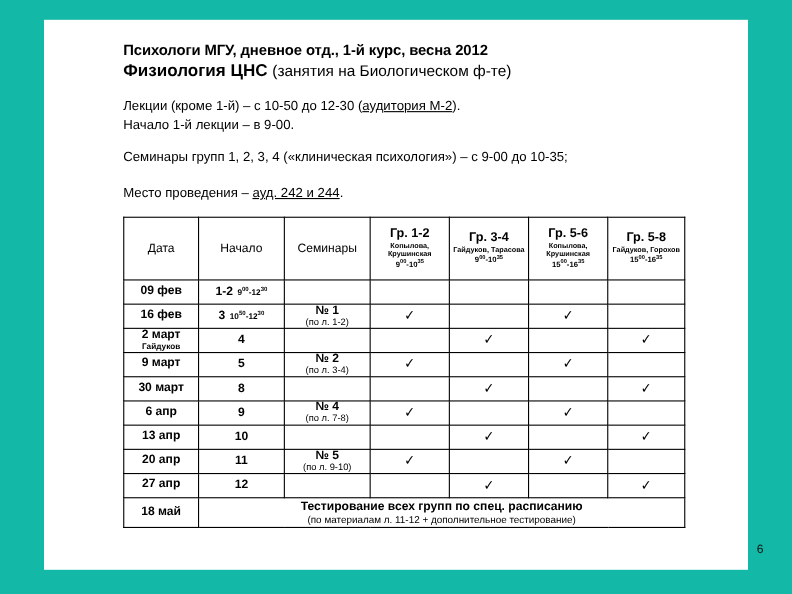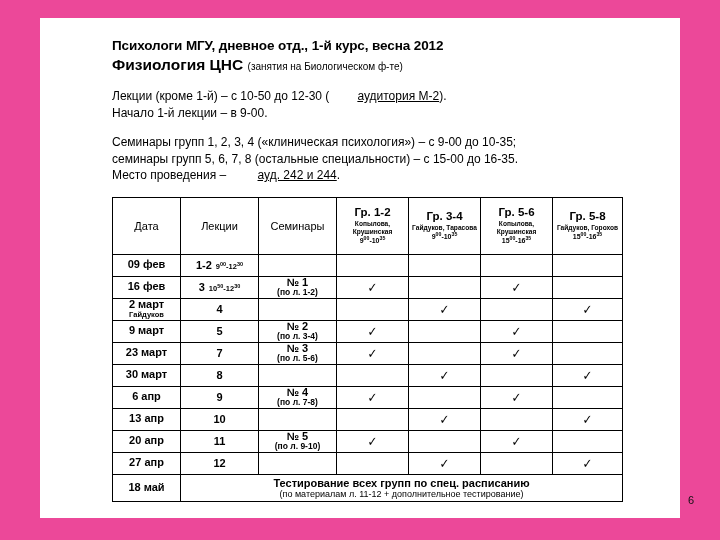--- a/index.html
+++ b/index.html
@@ -10,21 +10,21 @@
     width: 720px;
     height: 540px;
     background: #8c24b4;
     font-family: "Liberation Sans", sans-serif;
     overflow: hidden;
   }
   .slide {
     position: relative;
     width: 720px;
     height: 540px;
-    background: #ec4899;
+    background: #14b8a6;
     box-sizing: border-box;
   }
   .sheet {
     position: absolute;
     left: 40px;
     top: 18px;
     width: 640px;
     height: 500px;
     background: #ffffff;
     box-sizing: border-box;
@@ -42,30 +42,30 @@
     letter-spacing: -0.1px;
     margin: 0 0 3px 0;
   }
   .title-line2 {
     font-size: 15.5px;
     font-weight: bold;
     color: #000;
     margin: 0 0 14px 0;
   }
   .title-line2 .sub {
-    font-size: 10px;
+    font-size: 14px;
     font-weight: normal;
   }
   .para {
     font-size: 12px;
     color: #000;
     line-height: 16.5px;
     margin: 0 0 13px 0;
   }
-  .para .u { text-decoration: underline; padding-left: 28px; }
+  .para .u { text-decoration: underline; }
 
   table.sched {
     border-collapse: collapse;
     width: 100%;
     table-layout: fixed;
     margin-top: 2px;
   }
   table.sched td, table.sched th {
     border: 1px solid #000;
     padding: 0;
@@ -123,21 +123,21 @@
     padding-left: 4px;
   }
   td.lect .t sup { font-size: 5.5px; }
   td.sem {
     font-size: 9.5px;
     font-weight: bold;
     line-height: 1.05;
   }
   td.sem .sm {
     display: block;
-    font-weight: bold;
+    font-weight: normal;
     font-size: 8.5px;
   }
   td.chk { font-size: 12px; }
   .check {
     display: inline-block;
     font-size: 13px;
     line-height: 1;
     transform: scaleX(0.9);
   }
   td.finalrow {
@@ -173,38 +173,38 @@
         <span class="sub">(занятия на Биологическом ф-те)</span>
       </div>
 
       <div class="para">
         <span>Лекции (кроме 1-й) – с 10-50 до 12-30 (</span><span class="u">аудитория М-2</span><span>).</span><br>
         <span>Начало 1-й лекции – в 9-00.</span>
       </div>
 
       <div class="para">
         <span>Семинары групп 1, 2, 3, 4 («клиническая психология») – с 9-00 до 10-35;</span><br>
-        <span>семинары групп 5, 6, 7, 8 (остальные специальности) – с 15-00 до 16-35.</span><br>
+        <br>
         <span>Место проведения – </span><span class="u">ауд. 242 и 244</span><span>.</span>
       </div>
 
       <table class="sched">
         <colgroup>
           <col style="width:68px">
           <col style="width:78px">
           <col style="width:78px">
           <col style="width:72px">
           <col style="width:72px">
           <col style="width:72px">
           <col style="width:70px">
         </colgroup>
         <thead>
           <tr>
             <th class="hdr-date">Дата</th>
-            <th class="hdr-lect">Лекции</th>
+            <th class="hdr-lect">Начало</th>
             <th class="hdr-sem">Семинары</th>
             <th class="hdr-grp">
               <span class="g-title">Гр. 1-2</span>
               <span class="g-names">Копылова, Крушинская</span>
               <span class="g-time"><span>9</span><sup>00</sup>-<span>10</span><sup>35</sup></span>
             </th>
             <th class="hdr-grp">
               <span class="g-title">Гр. 3-4</span>
               <span class="g-names">Гайдуков, Тарасова</span>
               <span class="g-time"><span>9</span><sup>00</sup>-<span>10</span><sup>35</sup></span>
@@ -252,29 +252,20 @@
             <tr>
               <td class="datecell">9 март</td>
               <td class="lect">5</td>
               <td class="sem">№ 2<span class="sm">(по л. 3-4)</span></td>
               <td class="chk"><span class="check">✓</span></td>
               <td class="chk">&nbsp;</td>
               <td class="chk"><span class="check">✓</span></td>
               <td class="chk">&nbsp;</td>
             </tr>
             <tr>
-              <td class="datecell">23 март</td>
-              <td class="lect">7</td>
-              <td class="sem">№ 3<span class="sm">(по л. 5-6)</span></td>
-              <td class="chk"><span class="check">✓</span></td>
-              <td class="chk">&nbsp;</td>
-              <td class="chk"><span class="check">✓</span></td>
-              <td class="chk">&nbsp;</td>
-            </tr>
-            <tr>
               <td class="datecell">30 март</td>
               <td class="lect">8</td>
               <td class="sem"></td>
               <td class="chk">&nbsp;</td>
               <td class="chk"><span class="check">✓</span></td>
               <td class="chk">&nbsp;</td>
               <td class="chk"><span class="check">✓</span></td>
             </tr>
             <tr>
               <td class="datecell">6 апр</td>

